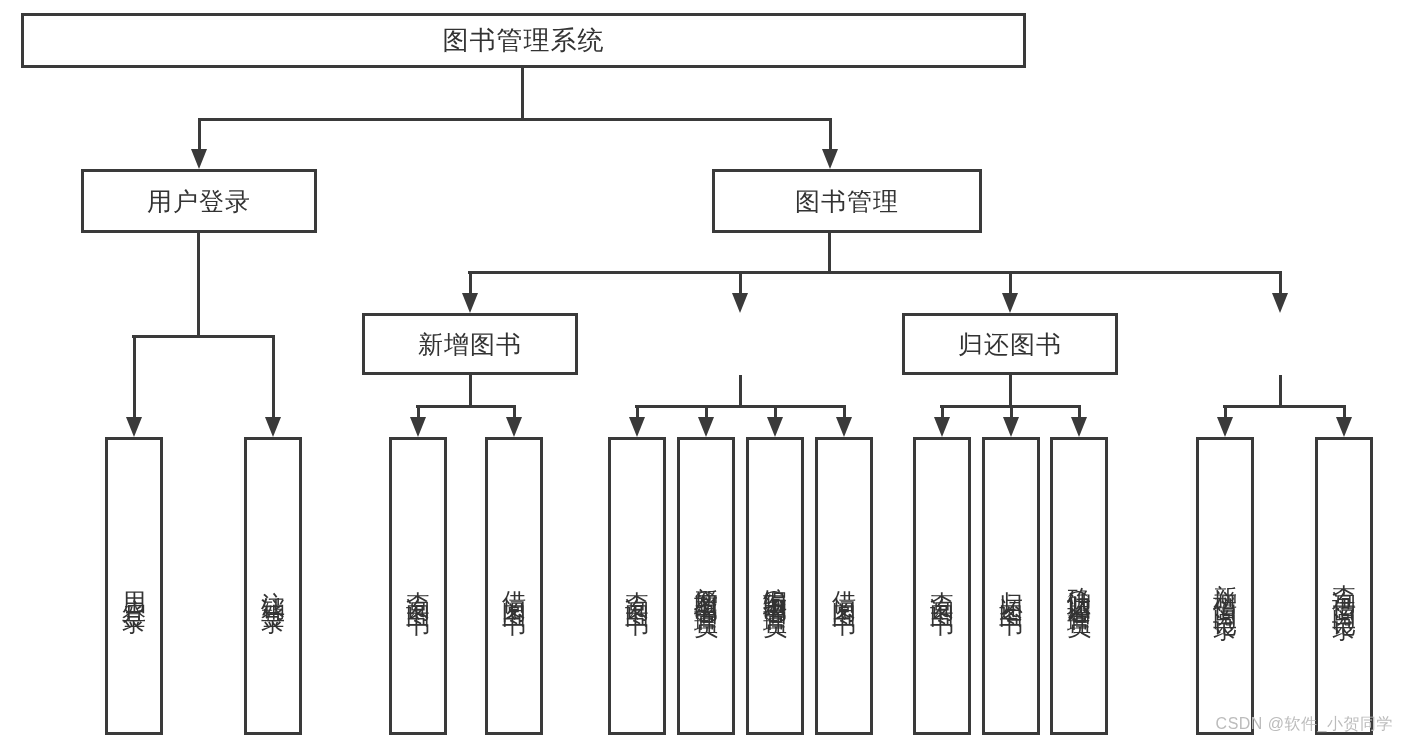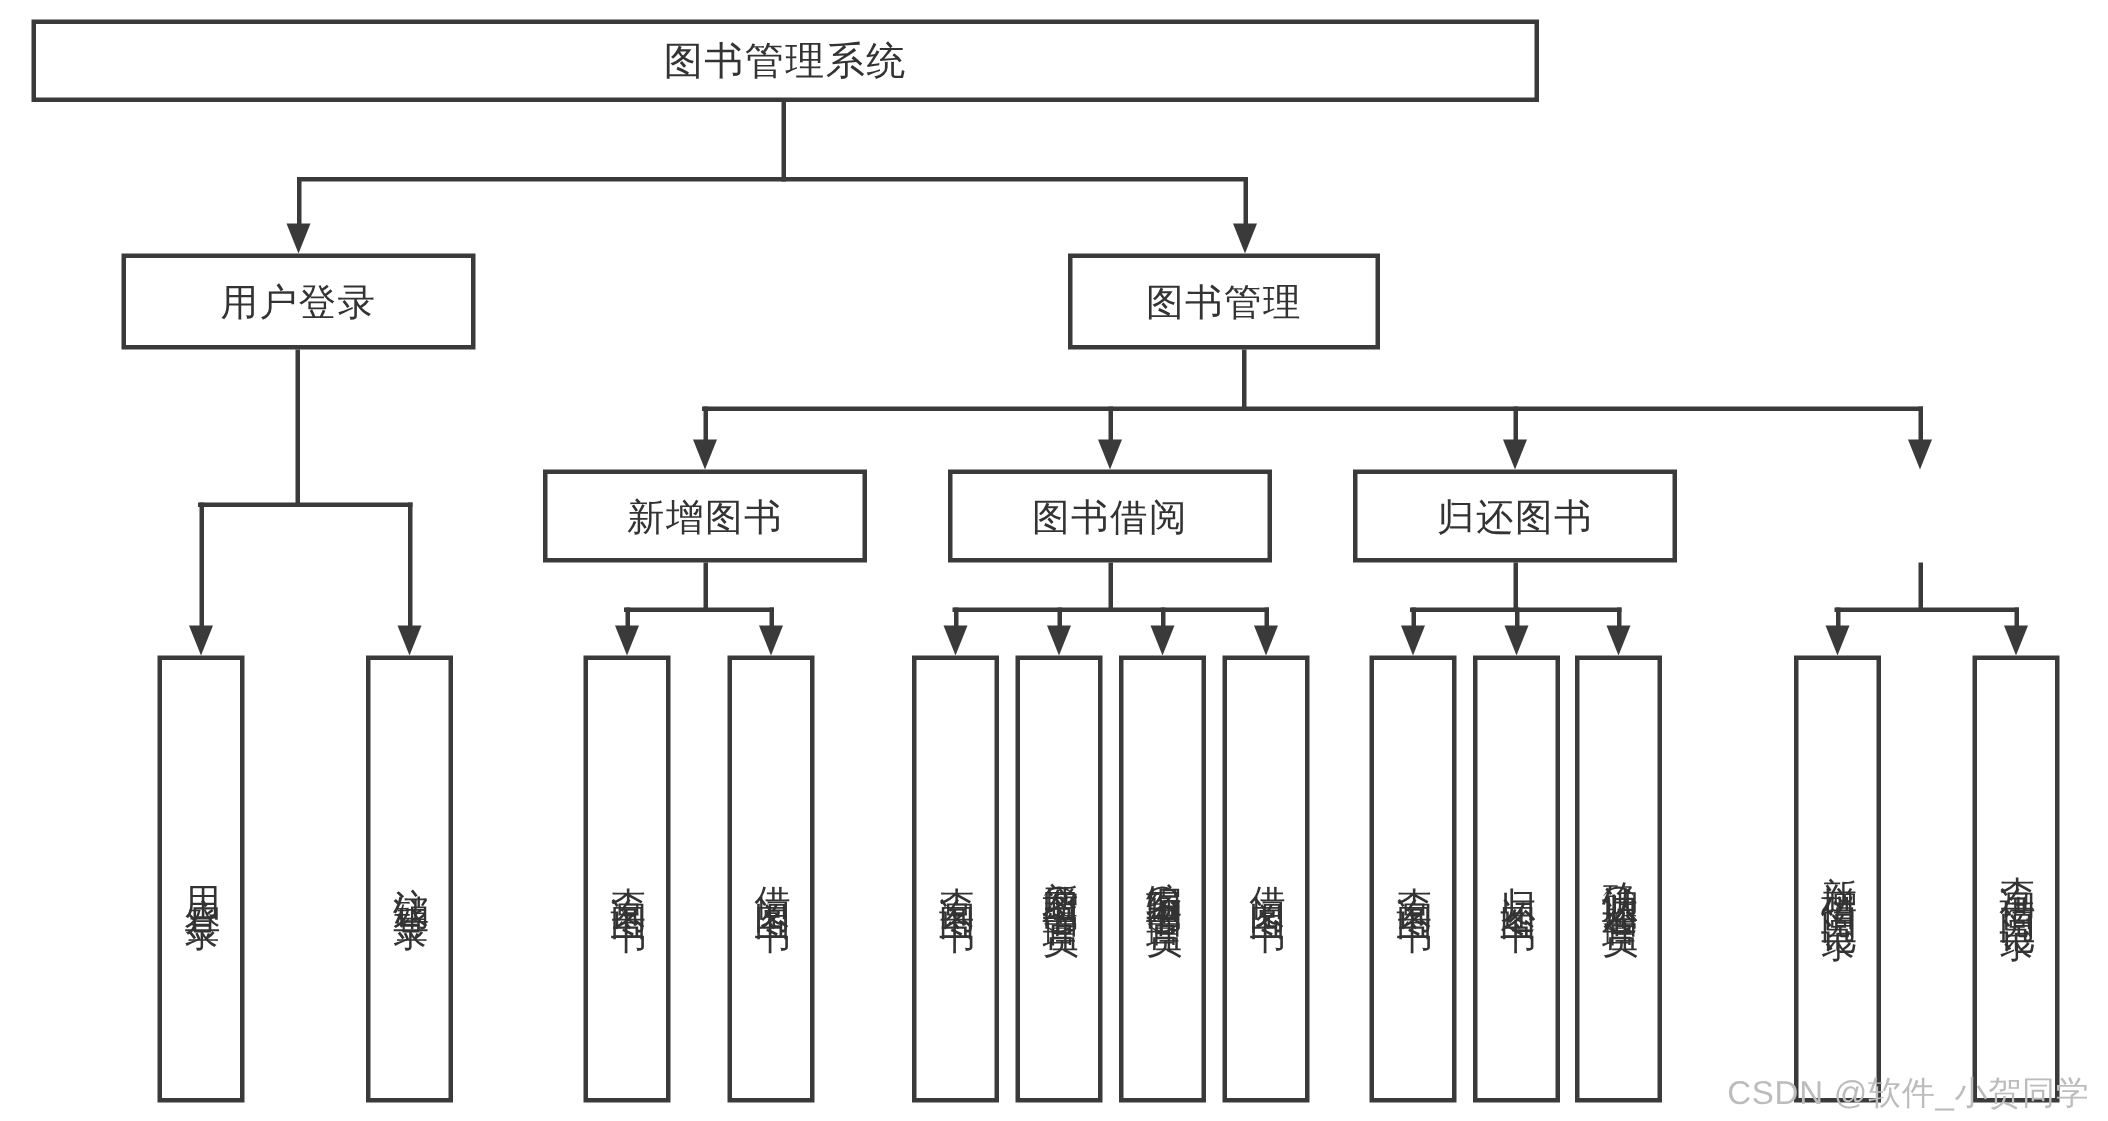--- a/index.html
+++ b/index.html
@@ -57,21 +57,21 @@
   .arrow .head{
     position:absolute;left:50%;margin-left:-8px;bottom:0;
     width:0;height:0;
     border-left:8px solid transparent;
     border-right:8px solid transparent;
     border-top:20px solid var(--line);
   }
   .watermark{
     position:absolute;
     right:12px;top:714px;
-    font-size:22px;
+    font-size:16px;
     color:var(--wm);
     letter-spacing:0.5px;
     white-space:nowrap;
   }
 </style>
 </head>
 <body>
 
 <div class="canvas">
 
@@ -86,21 +86,21 @@
       <span class="head"></span>
   </div>
   <div class="arrow" style="left:822px;top:118px;height:51px;">
     <span class="stem"></span>
       <span class="head"></span>
   </div>
 
   <div class="box" style="left:81px;top:169px;width:236px;height:64px;">
     <span>用户登录</span>
   </div>
-  <div class="box" style="left:712px;top:169px;width:208px;height:64px;align-items:center;">
+  <div class="box" style="left:712px;top:169px;width:270px;height:64px;align-items:center;">
     <span>图书管理</span>
   </div>
 
   <div class="vline" style="left:197px;top:233px;height:104px;"></div>
   <div class="hline" style="left:132px;top:335px;width:143px;"></div>
   <div class="arrow" style="left:126px;top:335px;height:102px;">
     <span class="stem"></span>
       <span class="head"></span>
   </div>
   <div class="arrow" style="left:265px;top:335px;height:102px;">
@@ -122,23 +122,20 @@
     <span class="stem"></span>
       <span class="head"></span>
   </div>
   <div class="arrow" style="left:1272px;top:271px;height:42px;">
     <span class="stem"></span>
       <span class="head"></span>
   </div>
 
   <div class="box" style="left:362px;top:313px;width:216px;height:62px;">
     <span>新增图书</span>
-  </div>
-  <div class="box" style="left:632px;top:313px;width:216px;height:62px;">
-    <span>图书借阅</span>
   </div>
   <div class="box" style="left:902px;top:313px;width:216px;height:62px;">
     <span>归还图书</span>
   </div>
 
   <div class="vline" style="left:469px;top:375px;height:32px;"></div>
   <div class="vline" style="left:739px;top:375px;height:32px;"></div>
   <div class="vline" style="left:1009px;top:375px;height:32px;"></div>
   <div class="vline" style="left:1279px;top:375px;height:32px;"></div>
 

